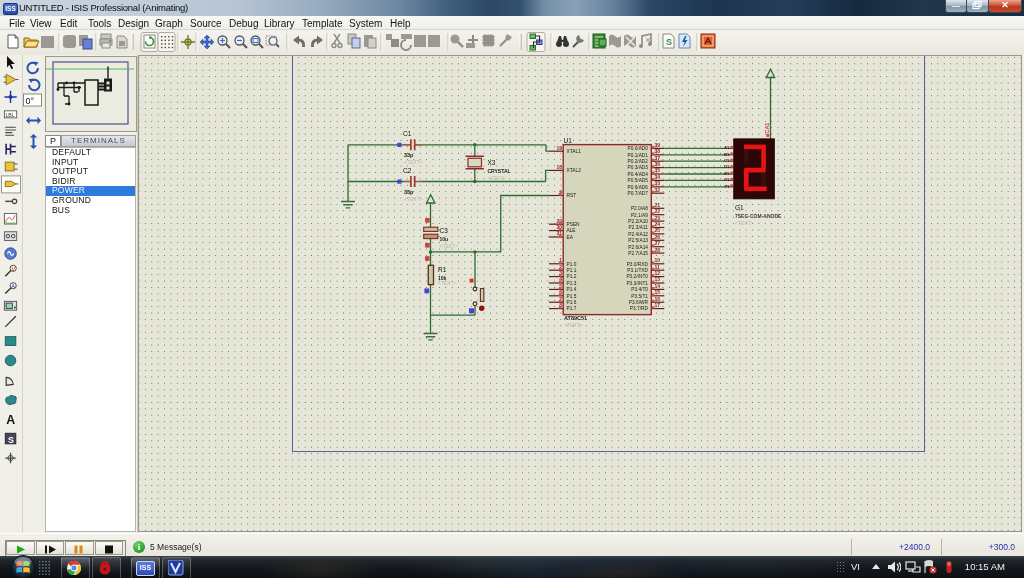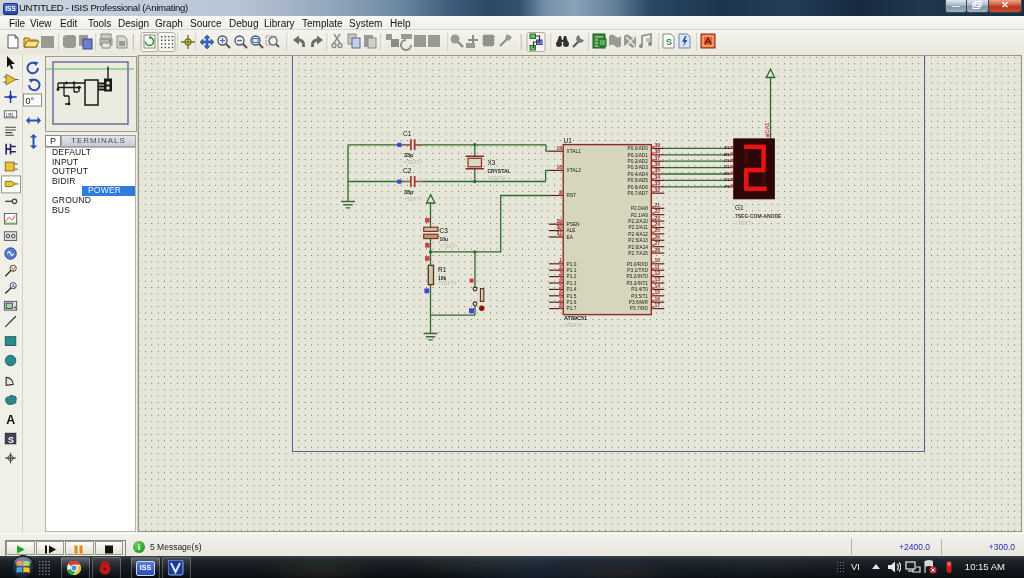--- a/index.html
+++ b/index.html
@@ -24,21 +24,21 @@
 #main{left:0;top:55px;width:1024px;height:478px;background:#f0efe8;}
 #lstrip{left:0;top:0;width:22px;height:478px;background:#f0efe8;border-right:1px solid #d5d2c6;}
 #rstrip{left:23px;top:0;width:21px;height:478px;background:#f0efe8;}
 #panel{left:44px;top:0;width:93px;height:478px;background:#f0efe8;border-right:1px solid #cfccc0;}
 #preview{position:absolute;left:1px;top:1px;width:90px;height:74px;background:#ebebdf;border:1px solid #9c9a8e;}
 #selheader{position:absolute;left:1px;top:80px;width:91px;height:12px;}
 #pbtn{position:absolute;left:0px;top:0px;width:16px;height:12px;background:#fcfcfa;border:1px solid #8a8a82;box-sizing:border-box;font-size:9px;text-align:center;line-height:10px;color:#222;}
 #selttl{position:absolute;left:16px;top:0px;width:75px;height:12px;background:linear-gradient(#e3e5e8,#c7cbd1);border:1px solid #9aa0a8;box-sizing:border-box;font-size:8px;color:#4a4e55;text-align:center;line-height:10px;letter-spacing:1px;}
 #sellist{position:absolute;left:1px;top:92px;width:91px;height:385px;background:#fff;border:1px solid #b8b5aa;box-sizing:border-box;font-size:8.5px;color:#111;}
 .li{height:9.6px;line-height:9.6px;padding-left:6px;letter-spacing:0.2px;}
-.li.sel{background:#2f7bdd;color:#f0f4fa;margin-left:36px;}
+.li.sel{background:#2f7bdd;color:#f0f4fa;}
 
 #canvas{left:138px;top:0;width:884px;height:477px;background:#e6e6d8;border:1px solid #9a988c;box-sizing:border-box;overflow:hidden;}
 #dots{position:absolute;left:0;top:0;width:884px;height:477px;
  background-image:radial-gradient(circle,rgba(92,98,82,0.95) 0.5px,rgba(92,98,82,0) 0.88px);
  background-size:6.4px 6.4px;background-position:3.2px 4.6px;}
 #sheet{position:absolute;left:152.5px;top:-6px;width:631px;height:400px;border:1.6px solid #5e5e96;}
 
 #statusbar{left:0;top:533px;width:1024px;height:23px;background:linear-gradient(#f2f1ec,#e7e5dc);border-top:1px solid #fff;}
 .simbtn{position:absolute;top:7px;width:28.5px;height:14px;background:linear-gradient(#fbfbf9,#e4e2d8);border:1px solid #9a978b;box-sizing:border-box;}
 #msgfield{position:absolute;left:215px;top:5px;width:600px;height:16px;border:1px solid #b5b2a6;border-bottom-color:#fdfdfb;border-right-color:#fdfdfb;background:#f2f1ea;font-size:8.5px;color:#c07b28;line-height:16px;padding-left:6px;box-sizing:border-box;}

